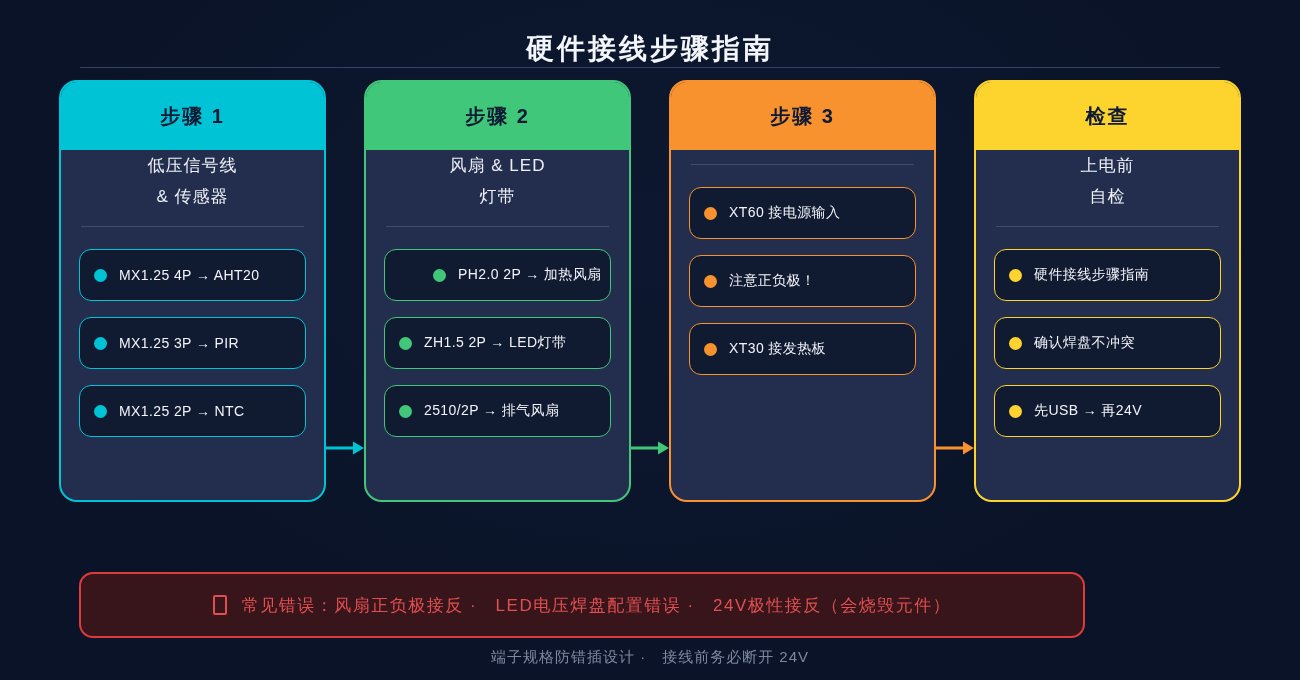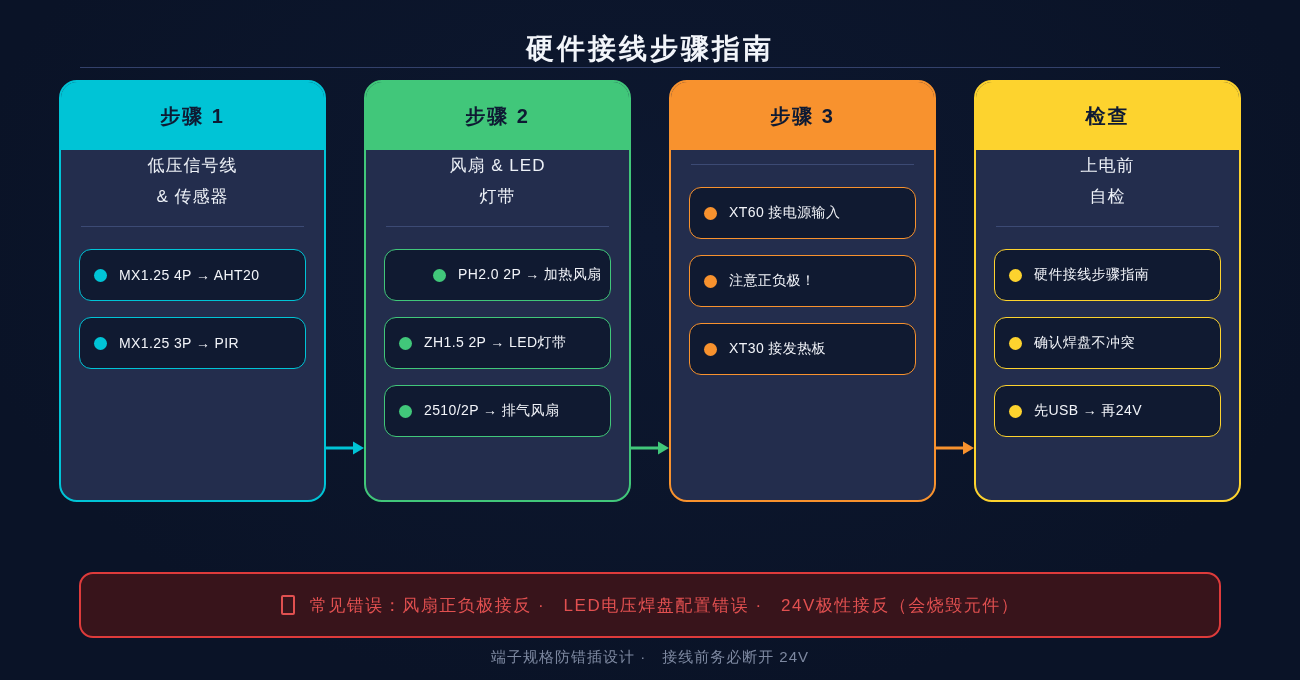--- a/index.html
+++ b/index.html
@@ -41,21 +41,21 @@
   .item{
     height:52px;box-sizing:border-box;border:1px solid;border-radius:12px;
     background:#101a31;display:flex;align-items:center;gap:12px;
     padding:0 14px;
   }
   .dot{width:13px;height:13px;border-radius:50%;flex:none;}
   .item-label{color:#f2f4f9;font-size:14px;letter-spacing:.4px;white-space:nowrap;}
   .flow-arrow{position:absolute;top:319px;width:38px;height:18px;}
   .flow-arrow svg{display:block;}
   .warning-banner{
-    position:absolute;left:79px;top:572px;width:1142px;height:66px;
+    position:absolute;left:79px;top:572px;width:1006px;height:66px;
     box-sizing:border-box;border:2px solid;border-radius:14px;
     display:flex;align-items:center;justify-content:center;gap:15px;
   }
   .warning-text{font-size:17px;letter-spacing:1.5px;}
   .tofu{
     display:inline-block;width:10px;height:16px;border:2px solid;border-radius:2px;
     flex:none;
   }
   .page-footer{
     position:absolute;top:648px;left:0;width:100%;text-align:center;
@@ -80,20 +80,24 @@
       </div>
       <div class="card-divider"></div>
       <div class="card-items">
         <div class="item" style="border-color: rgb(0, 196, 214);">
           <span class="dot" style="background: rgb(0, 196, 214);"></span>
           <span class="item-label">MX1.25 4P → AHT20</span>
         </div>
         <div class="item" style="border-color: rgb(0, 196, 214);">
           <span class="dot" style="background: rgb(0, 196, 214);"></span>
           <span class="item-label">MX1.25 3P → PIR</span>
+        </div>
+        <div class="item" style="border-color: rgb(0, 196, 214);">
+          <span class="dot" style="background: rgb(0, 196, 214);"></span>
+          <span class="item-label">MX1.25 2P → NTC</span>
         </div>
       </div>
     </div>
 
     <div class="card" style="border-color: rgb(65, 199, 122);">
       <div class="card-header" style="background: rgb(65, 199, 122);">步骤 2</div>
       <div class="card-subtitle">
         <div>风扇 &amp; LED</div>
         <div>灯带</div>
       </div>

